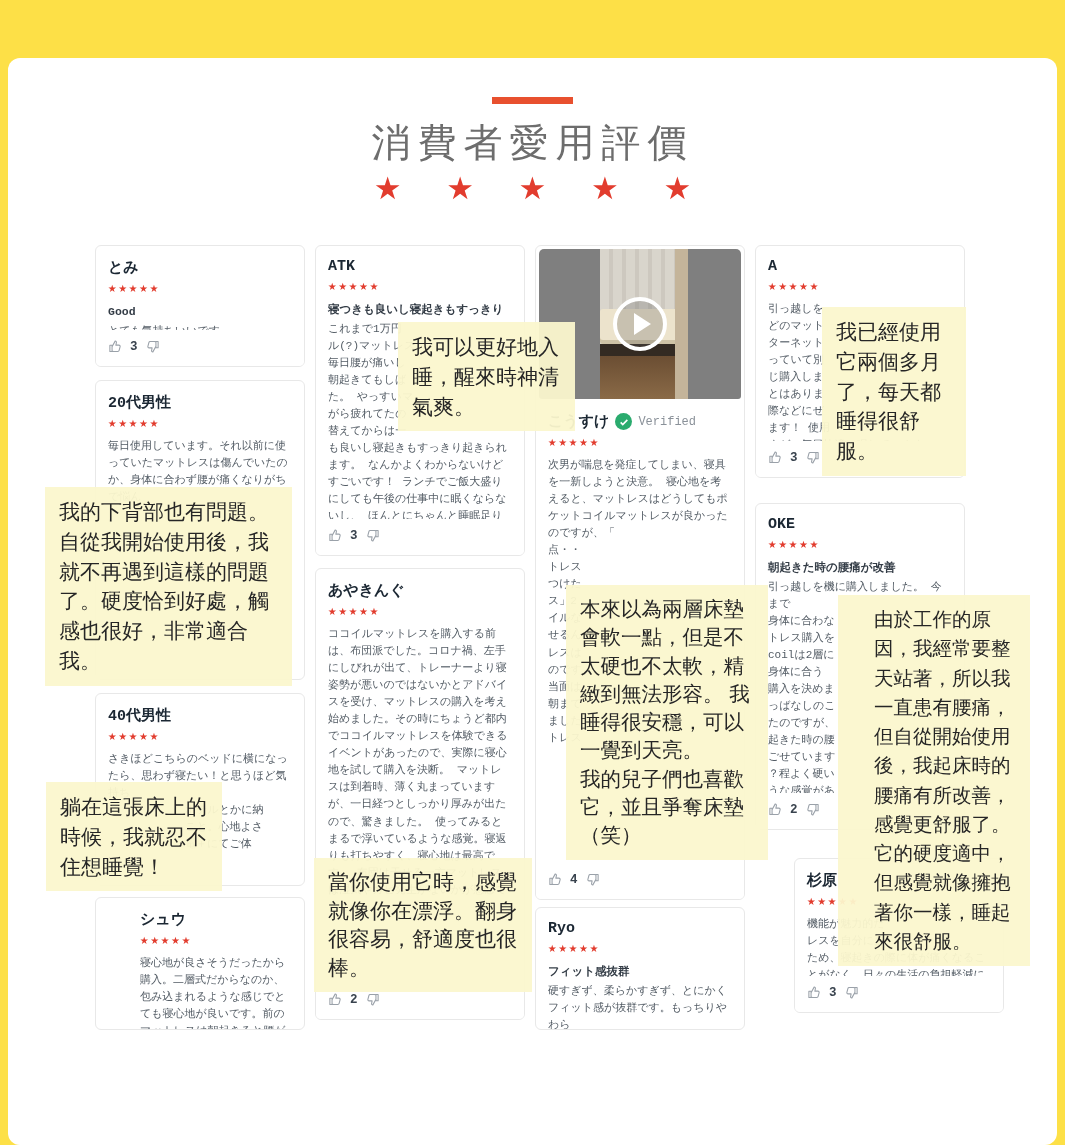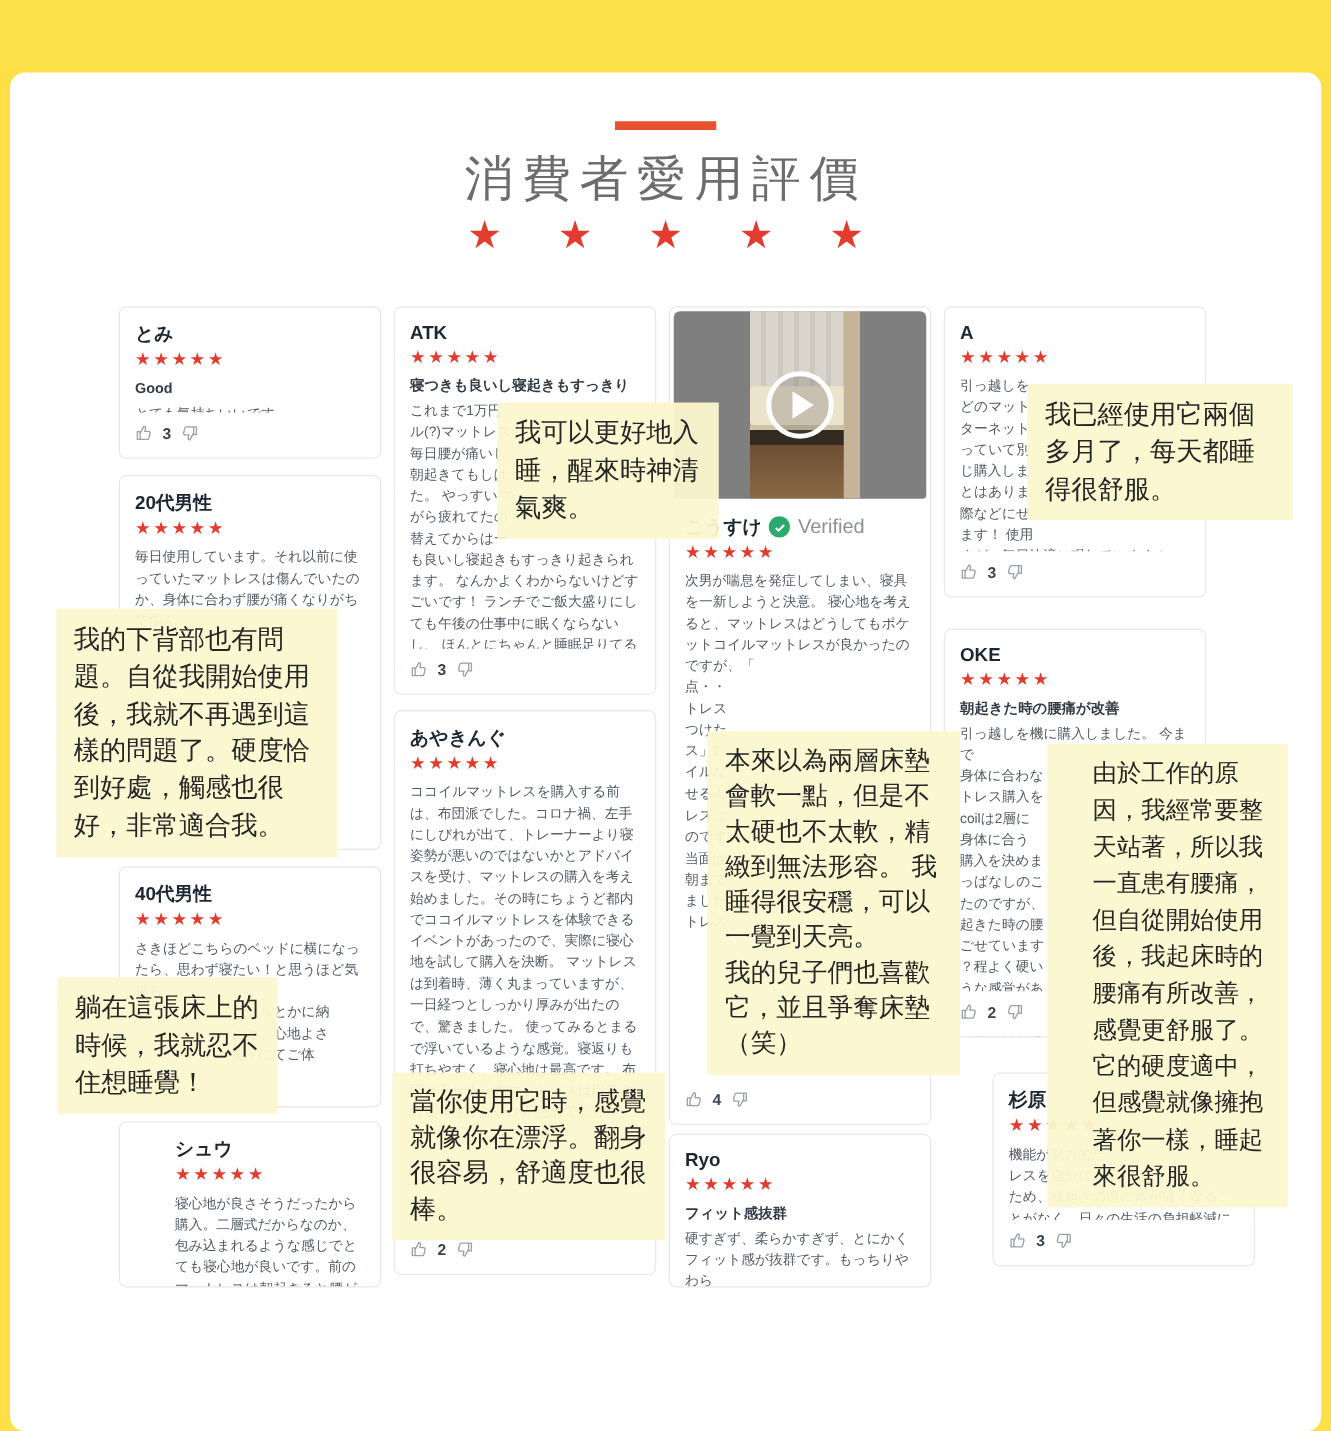--- a/index.html
+++ b/index.html
@@ -1,25 +1,25 @@
 <!DOCTYPE html>
 <html><head>
 <meta charset="utf-8">
 <style>
   html,body{margin:0;padding:0;background:#f6f3ec;font-family:"Liberation Sans","DejaVu Sans",sans-serif;}
   .stage{position:relative;width:1065px;height:1145px;overflow:hidden;background:#fde047;}
   .panel{position:absolute;left:8px;top:58px;width:1049px;height:1087px;background:#ffffff;border-radius:12px;}
   .bar{position:absolute;left:492px;top:97px;width:81px;height:7px;background:#e8502e;}
   .title{position:absolute;left:0;right:0;top:116px;text-align:center;font-family:"Liberation Serif","DejaVu Serif",serif;font-size:39px;color:#6d6d6d;letter-spacing:7px;}
   .hstars{position:absolute;left:0;right:0;top:170px;text-align:center;color:#e23c2e;font-size:31px;letter-spacing:18px;text-indent:18px;}
-  .card{position:absolute;background:#fff;border:1px solid #e8e8e8;border-radius:6px;padding:12px 12px;box-sizing:border-box;overflow:hidden;}
+  .card{position:absolute;background:#fff;border:1px solid #e8e8e8;border-radius:6px;padding:12px 12px;box-sizing:border-box;overflow:hidden;font-family:Liberation Mono, monospace;}
   .cname{font-size:15px;font-weight:bold;color:#1b2733;margin-bottom:2px;}
   .nrow{display:flex;align-items:center;gap:6px;}
   .vb{display:inline-flex;width:17px;height:17px;border-radius:50%;background:#2aab6e;align-items:center;justify-content:center;flex:0 0 auto;}
-  .vt{font-size:16px;color:#8a9199;font-weight:normal;}
+  .vt{font-size:12px;color:#8a9199;font-weight:normal;}
   .cstars{color:#e23c2e;font-size:14px;letter-spacing:2px;margin-bottom:7px;}
   .chead{font-size:11.5px;font-weight:bold;color:#333c46;line-height:1.55;margin-bottom:2px;white-space:pre-line;}
   .cbody{font-size:11px;color:#525b64;line-height:1.55;white-space:pre-line;}
   .likes{position:absolute;left:0;right:0;bottom:0;background:#fff;padding:9px 12px 12px 12px;display:flex;align-items:center;gap:7px;color:#39434e;font-size:12.5px;font-weight:bold;}
   .likes svg{display:block;}
   .video{margin:3px;height:150px;border-radius:5px 5px 3px 3px;overflow:hidden;background:#7f7f7f;position:relative;}
   .vphoto{position:absolute;left:30%;width:44%;top:0;bottom:0;background:#d7d3ca;}
   .vcurtain{height:40%;background:repeating-linear-gradient(90deg,#d9d5cc 0 9px,#cdc8bf 9px 13px);}
   .vmattress{height:23%;background:#ece3cc;border-radius:3px;box-shadow:inset 0 -4px 0 #cfc3a6;}
   .vframe{height:8%;background:#332a22;}
@@ -275,21 +275,21 @@
       <span>
           <svg width="15" height="15" viewBox="0 0 24 24" fill="none" stroke="#9aa1a9" stroke-width="1.7" stroke-linejoin="round">
             <g transform="rotate(180 12 12)">
               <path d="M3 10h3.5v10H3z M6.5 19.2l2 .8h7.2c1 0 1.9-.7 2.1-1.7l1.6-6.1c.3-1.2-.6-2.4-1.9-2.4h-4.9l.9-4.3c.2-1.1-.6-2.1-1.7-2.1h-.4l-4.9 9z"></path>
             </g>
           </svg>
         </span>
     </div>
   </div>
 
-  <div class="ov" style="left:45px;top:487px;width:225px;">我的下背部也有問題。自從我開始使用後，我就不再遇到這樣的問題了。硬度恰到好處，觸感也很好，非常適合我。</div>
+  <div class="ov" style="left:45px;top:487px;width:247px;">我的下背部也有問題。自從我開始使用後，我就不再遇到這樣的問題了。硬度恰到好處，觸感也很好，非常適合我。</div>
   <div class="ov" style="left:46px;top:782px;width:176px;">躺在這張床上的時候，我就忍不住想睡覺！</div>
   <div class="ov" style="left:398px;top:322px;width:177px;">我可以更好地入睡，醒來時神清氣爽。</div>
   <div class="ov" style="left:314px;top:858px;width:218px;line-height:1.36;">當你使用它時，感覺就像你在漂浮。翻身很容易，舒適度也很棒。</div>
   <div class="ov" style="left:566px;top:585px;width:202px;font-size:20.5px;line-height:1.38;">本來以為兩層床墊會軟一點，但是不太硬也不太軟，精緻到無法形容。 我睡得很安穩，可以一覺到天亮。
 我的兒子們也喜歡它，並且爭奪床墊（笑）</div>
-  <div class="ov" style="left:822px;top:307px;width:212px;">我已經使用它兩個多月了，每天都睡得很舒服。</div>
+  <div class="ov" style="left:822px;top:307px;width:144px;">我已經使用它兩個多月了，每天都睡得很舒服。</div>
   <div class="ov" style="left:838px;top:595px;width:192px;font-size:19.5px;line-height:1.5;padding-left:36px;">由於工作的原因，我經常要整天站著，所以我一直患有腰痛，但自從開始使用後，我起床時的腰痛有所改善，感覺更舒服了。 它的硬度適中，但感覺就像擁抱著你一樣，睡起來很舒服。</div>
 </div>
 
 </body></html>

